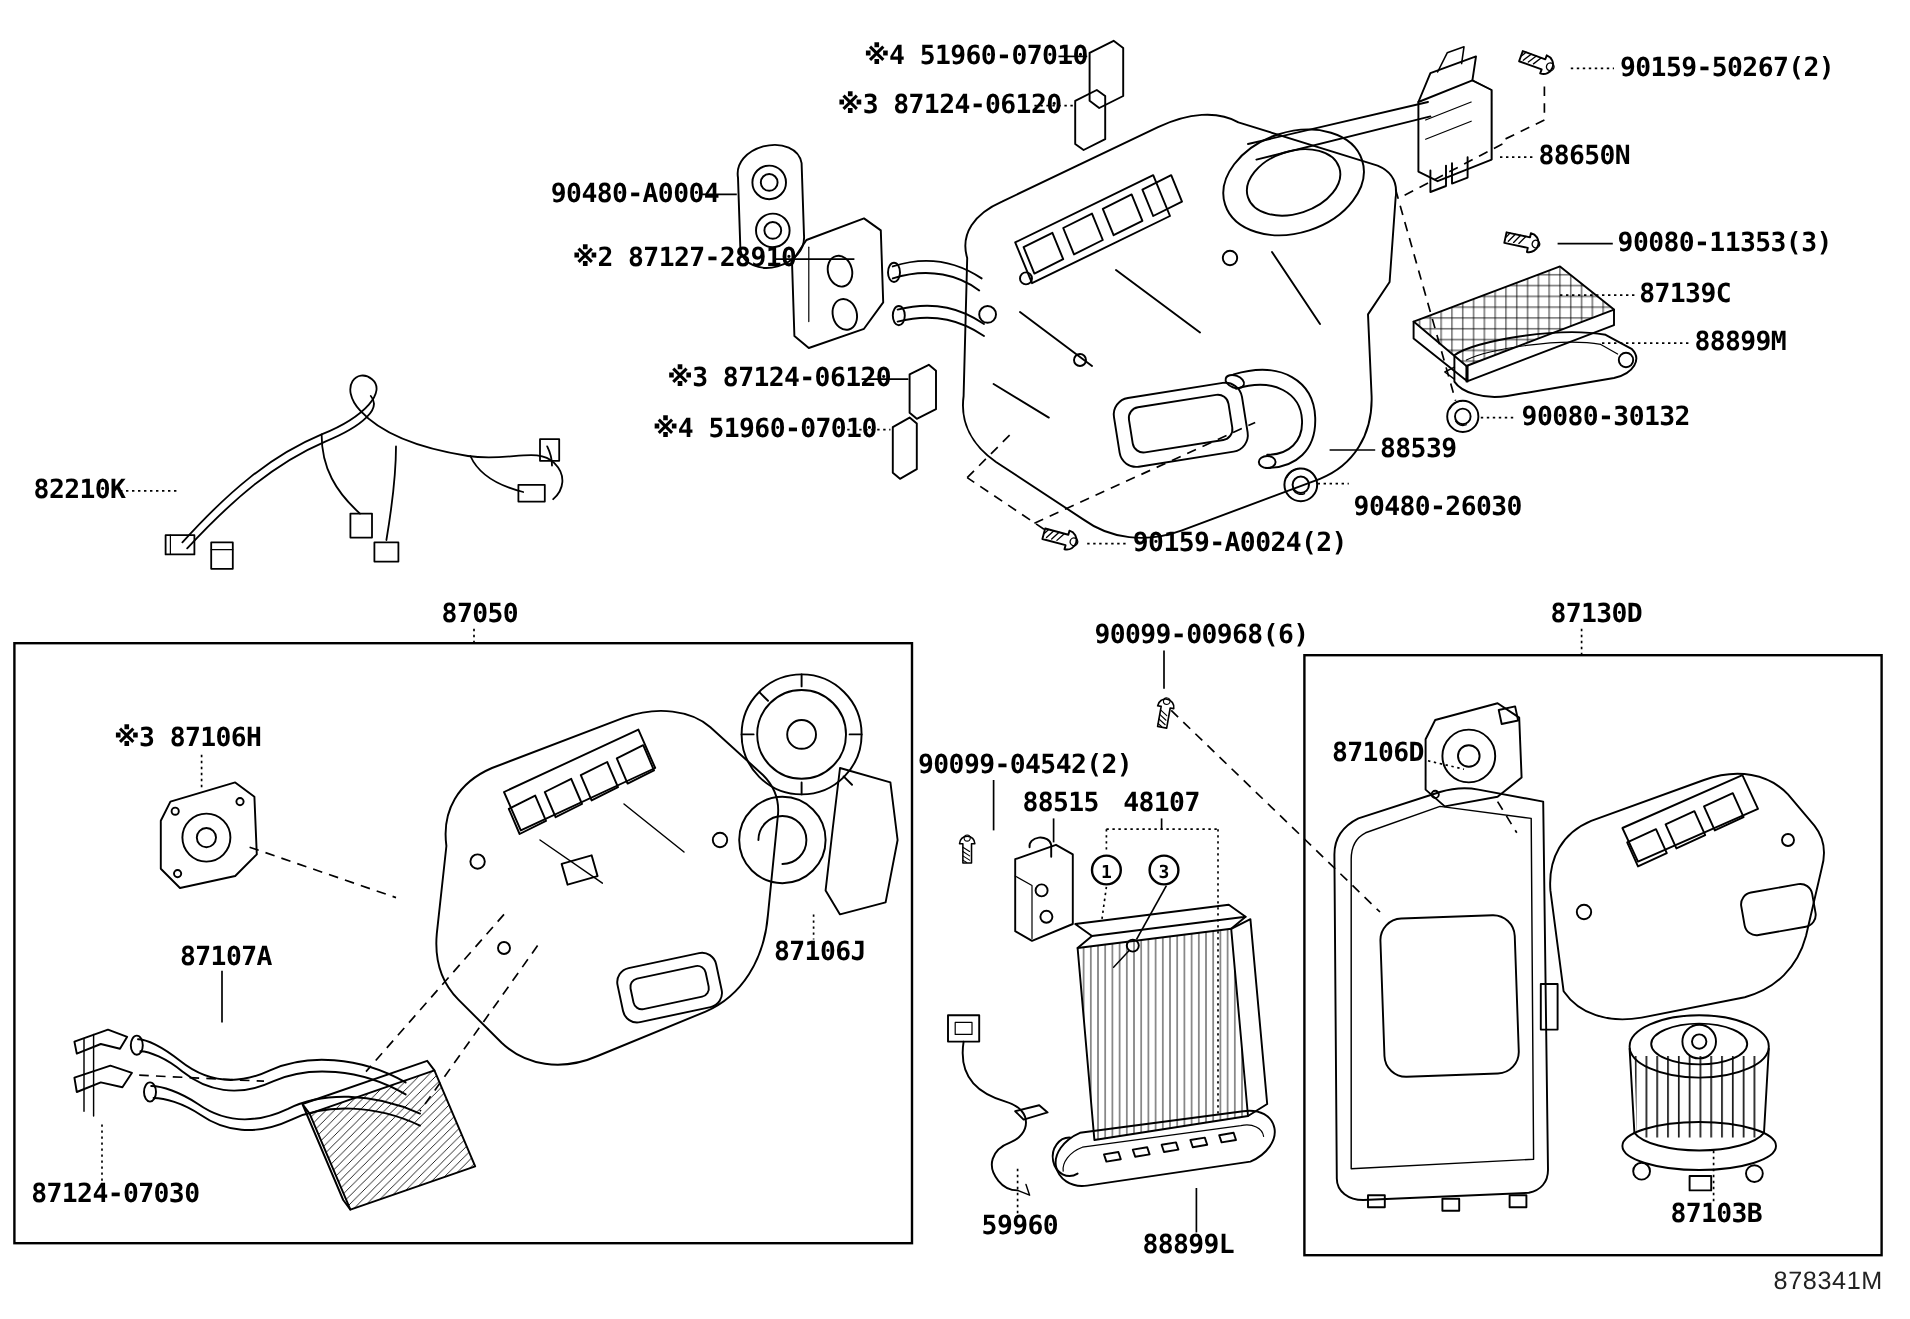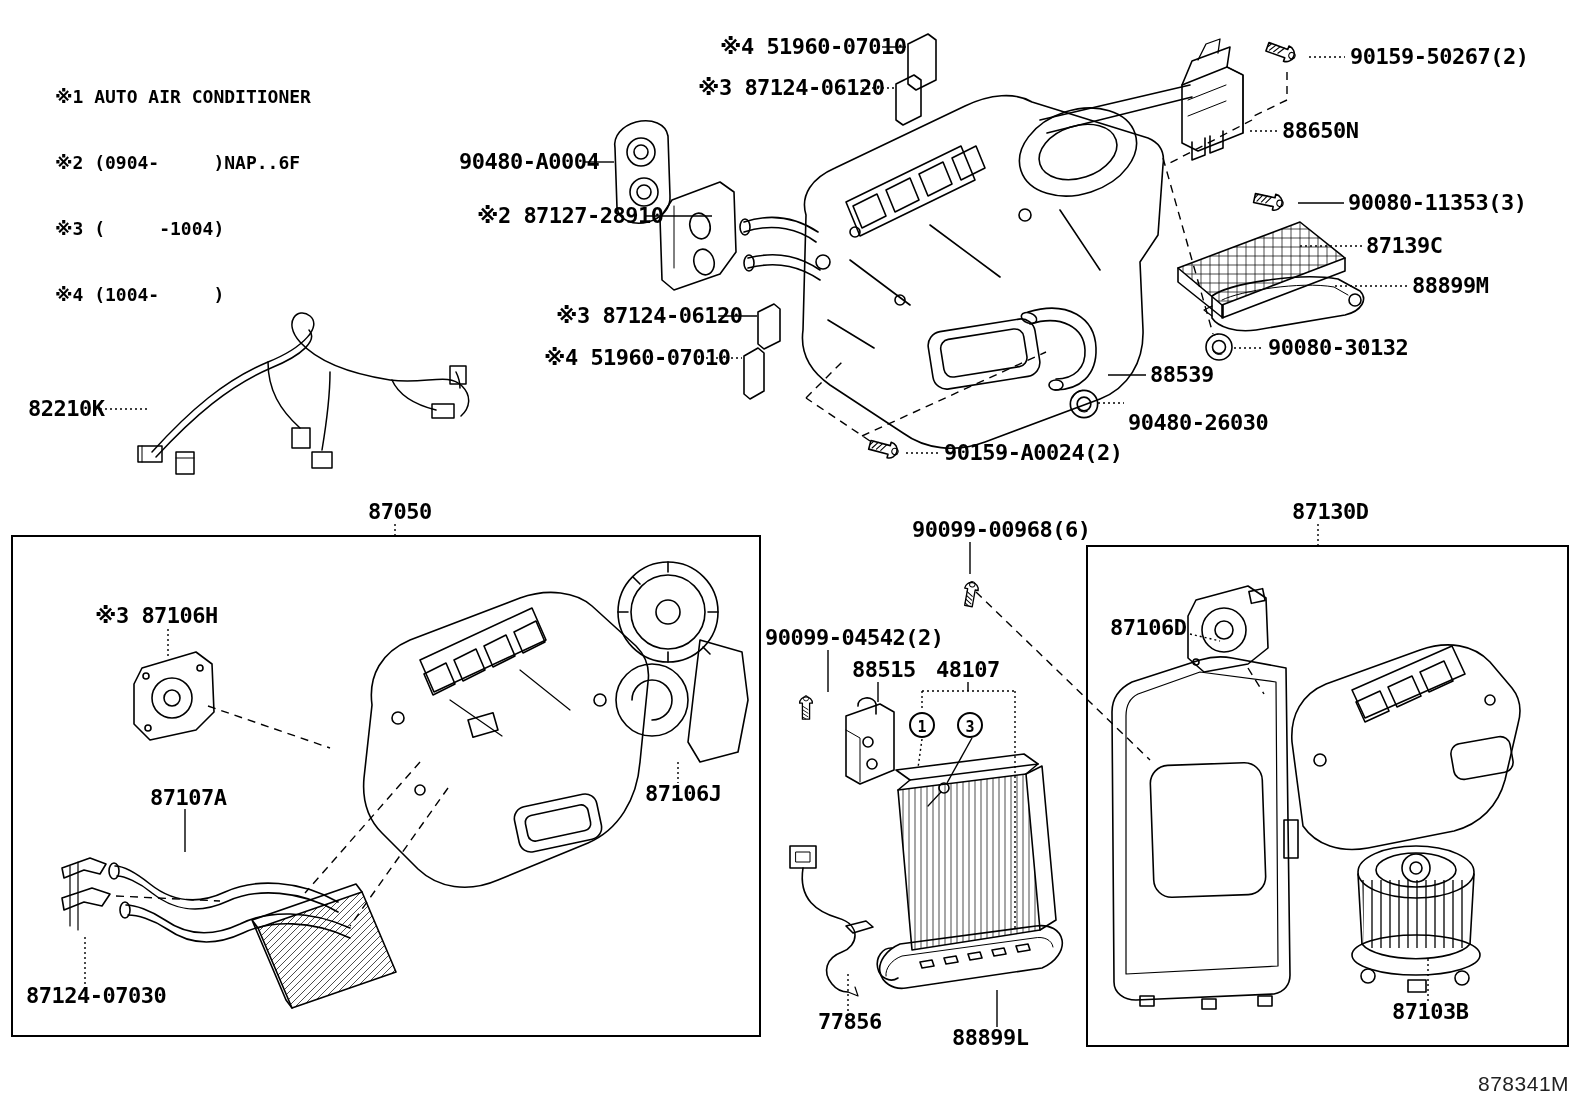--- a/index.html
+++ b/index.html
@@ -7,21 +7,21 @@
          font-family:"DejaVu Sans Mono","DejaVu Sans",monospace;}
   .stage svg{position:absolute;left:0;top:0;}
   .plabel{position:absolute;font-weight:bold;font-size:22px;line-height:18px;
           letter-spacing:-0.5px;white-space:pre;color:#000;}
   .legend{position:absolute;left:55px;top:42px;font-weight:bold;font-size:18px;
           line-height:22px;white-space:pre;color:#000;}
   .callout{position:absolute;width:26px;height:26px;border:2px solid #000;border-radius:50%;
            text-align:center;line-height:26px;font-size:15px;font-weight:bold;color:#000;
            box-sizing:border-box;background:#fff;}
   .code-label{position:absolute;font-family:"Liberation Sans",sans-serif;font-size:21px;
-              font-weight:400;color:#222;letter-spacing:0.5px;margin-top:16px;}
+              font-weight:400;color:#222;letter-spacing:0.5px;}
 </style>
 </head>
 <body>
 
 <div class="stage">
 
 <svg width="1592" height="1099" viewBox="0 0 1592 1099">
   <defs>
     <pattern id="hv" width="6" height="6" patternUnits="userSpaceOnUse">
           <path d="M3,0 V6" stroke="#000" stroke-width="0.7"></path>
@@ -317,26 +317,20 @@
     <line x1="1015" y1="691" x2="1015" y2="930" stroke-dasharray="2 3"></line>
     <line x1="922" y1="739" x2="918" y2="768" stroke-dasharray="2 3"></line>
     <line x1="972" y1="738" x2="947" y2="783"></line>
     <line x1="848" y1="1011" x2="848" y2="974" stroke-dasharray="2 3"></line>
     <line x1="997" y1="1027" x2="997" y2="990"></line>
     <line x1="1190" y1="634" x2="1220" y2="641" stroke-dasharray="2 3"></line>
     <line x1="1428" y1="1001" x2="1428" y2="958" stroke-dasharray="2 3"></line>
   </g>
 </svg>
 
-  <div class="legend">
-    <div>※1 AUTO AIR CONDITIONER</div>
-    <div>※2 (0904-     )NAP..6F</div>
-    <div>※3 (     -1004)</div>
-    <div>※4 (1004-     )</div>
-  </div>
 
   <div class="plabel" style="left:720px;top:38px">※4 51960-07010</div>
   <div class="plabel" style="left:698px;top:79px">※3 87124-06120</div>
   <div class="plabel" style="left:1350px;top:48px">90159-50267(2)</div>
   <div class="plabel" style="left:1282px;top:122px">88650N</div>
   <div class="plabel" style="left:459px;top:153px">90480-A0004</div>
   <div class="plabel" style="left:477px;top:207px">※2 87127-28910</div>
   <div class="plabel" style="left:1348px;top:194px">90080-11353(3)</div>
   <div class="plabel" style="left:1366px;top:237px">87139C</div>
   <div class="plabel" style="left:1412px;top:277px">88899M</div>
@@ -350,21 +344,21 @@
   <div class="plabel" style="left:368px;top:503px">87050</div>
   <div class="plabel" style="left:912px;top:521px">90099-00968(6)</div>
   <div class="plabel" style="left:1292px;top:503px">87130D</div>
   <div class="plabel" style="left:95px;top:607px">※3 87106H</div>
   <div class="plabel" style="left:150px;top:789px">87107A</div>
   <div class="plabel" style="left:26px;top:987px">87124-07030</div>
   <div class="plabel" style="left:645px;top:785px">87106J</div>
   <div class="plabel" style="left:765px;top:629px">90099-04542(2)</div>
   <div class="plabel" style="left:852px;top:661px">88515</div>
   <div class="plabel" style="left:936px;top:661px">48107</div>
-  <div class="plabel" style="left:818px;top:1013px">77856</div>
+  <div class="plabel" style="left:818px;top:1013px">59960</div>
   <div class="plabel" style="left:952px;top:1029px">88899L</div>
   <div class="plabel" style="left:1110px;top:619px">87106D</div>
   <div class="plabel" style="left:1392px;top:1003px">87103B</div>
 
   <div class="callout" style="left:909px;top:712px">1</div>
   <div class="callout" style="left:957px;top:712px">3</div>
 
   <div class="code-label" style="left:1478px;top:1056px">878341M</div>
 
 </div>

